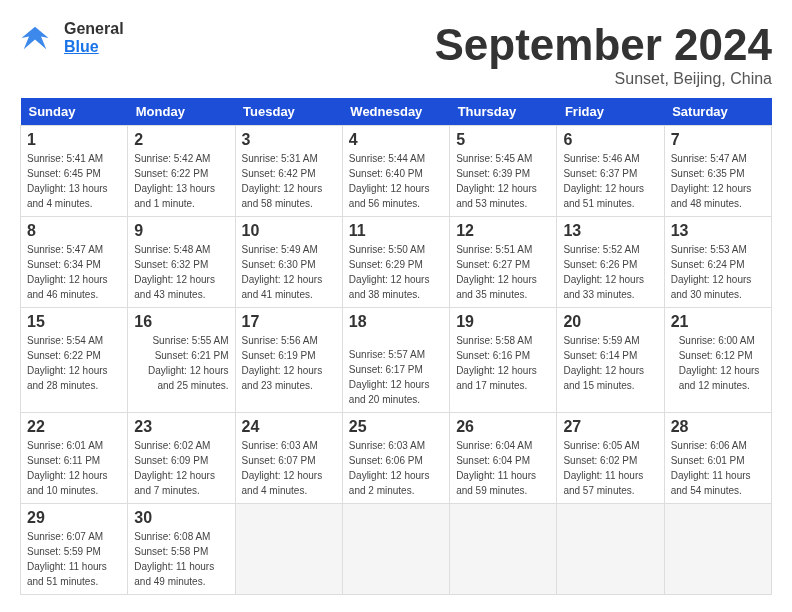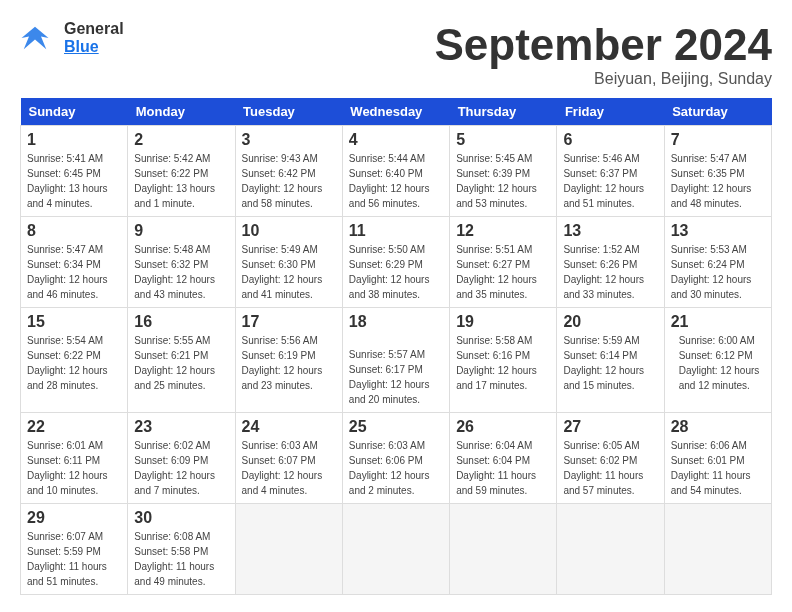--- a/index.html
+++ b/index.html
@@ -85,21 +85,21 @@
     <svg class="logo-bird" viewBox="0 0 40 40" xmlns="http://www.w3.org/2000/svg">
       <polygon points="20,5 38,20 28,18 35,35 20,22 5,35 12,18 2,20" fill="#1a73e8" opacity="0.85"></polygon>
     </svg>
     <div>
       <div style="font-size:16px;font-weight:bold;color:#333;">General</div>
       <div style="font-size:16px;font-weight:bold;color:#1a73e8;text-decoration:underline;">Blue</div>
     </div>
   </div>
   <div class="title-section">
     <div class="month-title">September 2024</div>
-    <div class="location-title">Beiyuan, Beijing, Sunday</div>
+    <div class="location-title">Sunset, Beijing, China</div>
   </div>
 </div>
 
 <table>
   <thead>
     <tr>
     <th>Sunday</th>
         <th>Monday</th>
         <th>Tuesday</th>
         <th>Wednesday</th>
@@ -119,21 +119,21 @@
         </td>
         <td>
           <span class="day-number">2</span>
           <div class="day-info" style="white-space: pre-line;">Sunrise: 5:42 AM
 Sunset: 6:22 PM
 Daylight: 13 hours
 and 1 minute.</div>
         </td>
         <td>
           <span class="day-number">3</span>
-          <div class="day-info" style="white-space: pre-line;">Sunrise: 9:43 AM
+          <div class="day-info" style="white-space: pre-line;">Sunrise: 5:31 AM
 Sunset: 6:42 PM
 Daylight: 12 hours
 and 58 minutes.</div>
         </td>
         <td>
           <span class="day-number">4</span>
           <div class="day-info" style="white-space: pre-line;">Sunrise: 5:44 AM
 Sunset: 6:40 PM
 Daylight: 12 hours
 and 56 minutes.</div>
@@ -191,21 +191,21 @@
         </td>
         <td>
           <span class="day-number">12</span>
           <div class="day-info" style="white-space: pre-line;">Sunrise: 5:51 AM
 Sunset: 6:27 PM
 Daylight: 12 hours
 and 35 minutes.</div>
         </td>
         <td>
           <span class="day-number">13</span>
-          <div class="day-info" style="white-space: pre-line;">Sunrise: 1:52 AM
+          <div class="day-info" style="white-space: pre-line;">Sunrise: 5:52 AM
 Sunset: 6:26 PM
 Daylight: 12 hours
 and 33 minutes.</div>
         </td>
         <td>
           <span class="day-number">13</span>
           <div class="day-info" style="white-space: pre-line;">Sunrise: 5:53 AM
 Sunset: 6:24 PM
 Daylight: 12 hours
 and 30 minutes.</div>
@@ -214,21 +214,21 @@
       <tr>
         <td>
           <span class="day-number">15</span>
           <div class="day-info" style="white-space: pre-line;">Sunrise: 5:54 AM
 Sunset: 6:22 PM
 Daylight: 12 hours
 and 28 minutes.</div>
         </td>
         <td>
           <span class="day-number">16</span>
-          <div class="day-info" style="white-space: pre-line;">Sunrise: 5:55 AM
+          <div class="day-info" style="white-space: pre-line; text-align: right;">Sunrise: 5:55 AM
 Sunset: 6:21 PM
 Daylight: 12 hours
 and 25 minutes.</div>
         </td>
         <td>
           <span class="day-number">17</span>
           <div class="day-info" style="white-space: pre-line;">Sunrise: 5:56 AM
 Sunset: 6:19 PM
 Daylight: 12 hours
 and 23 minutes.</div>

